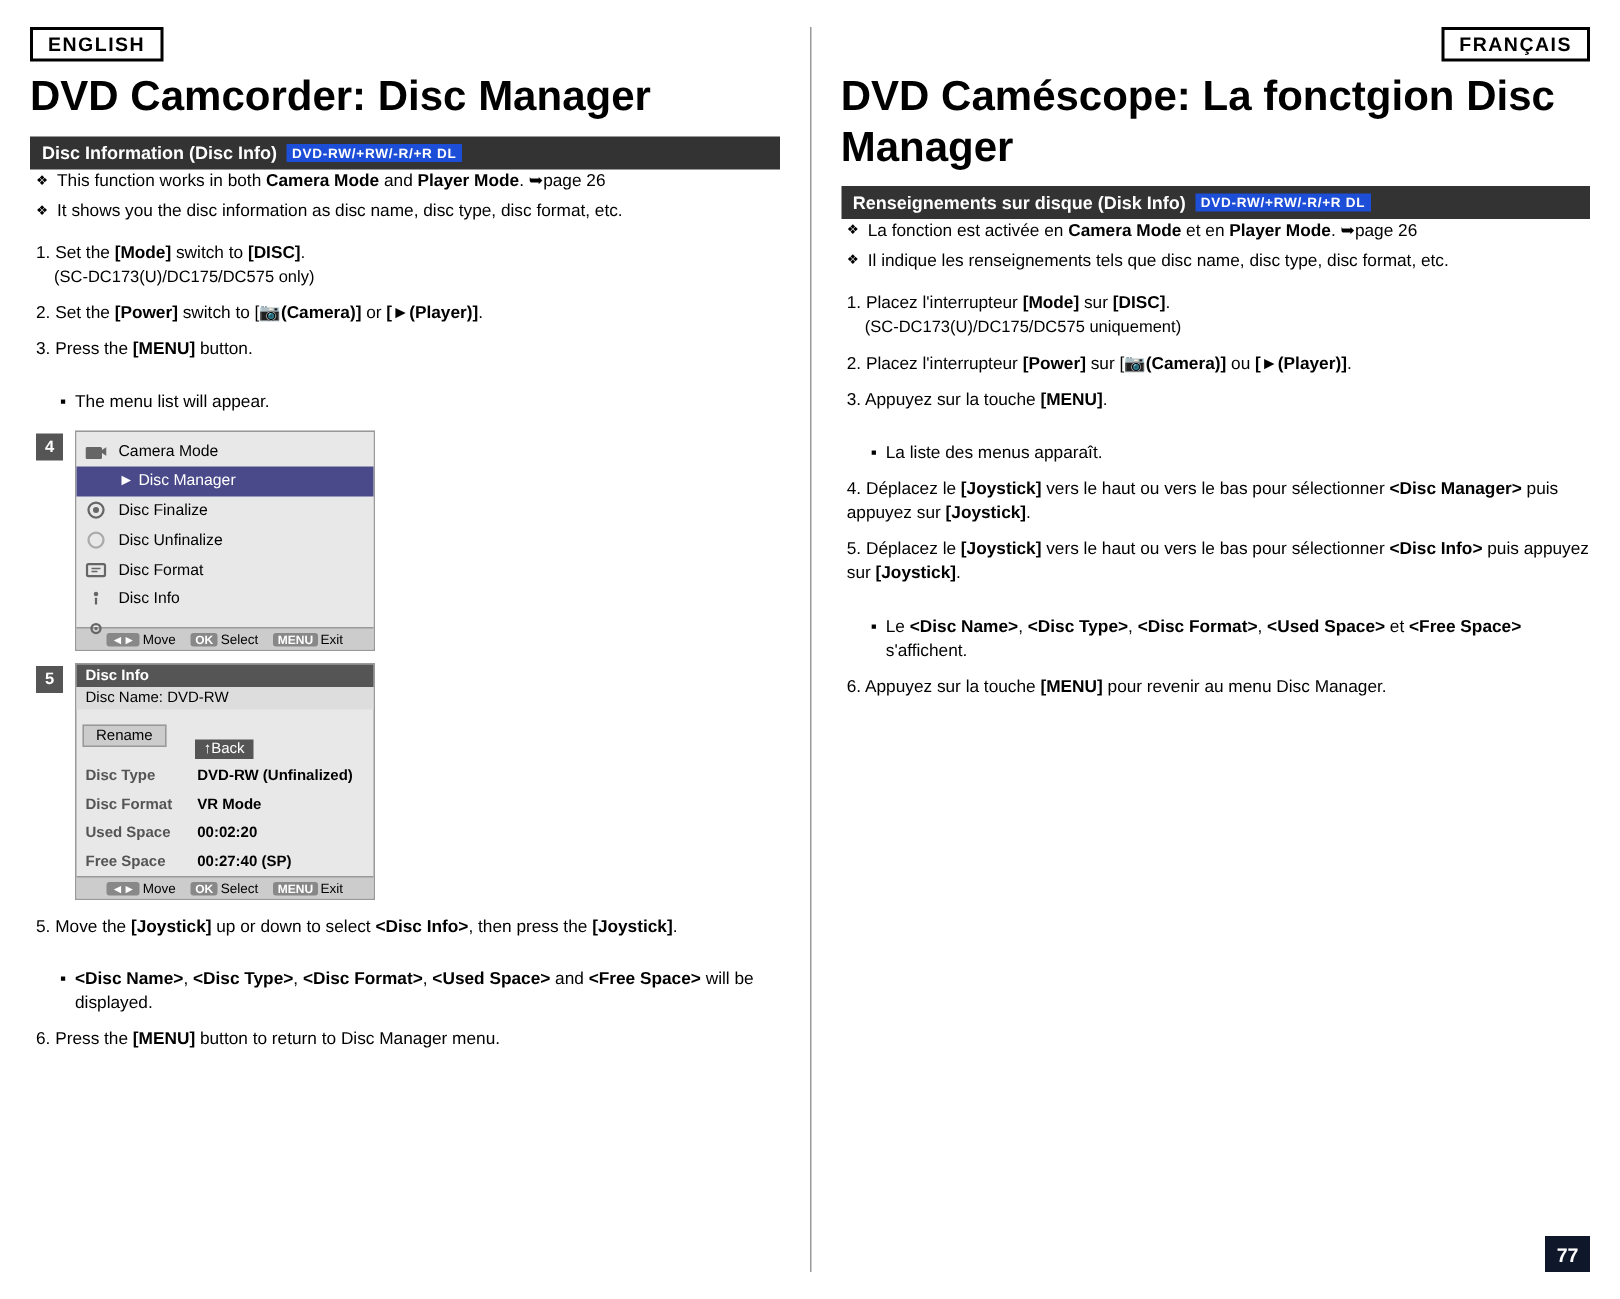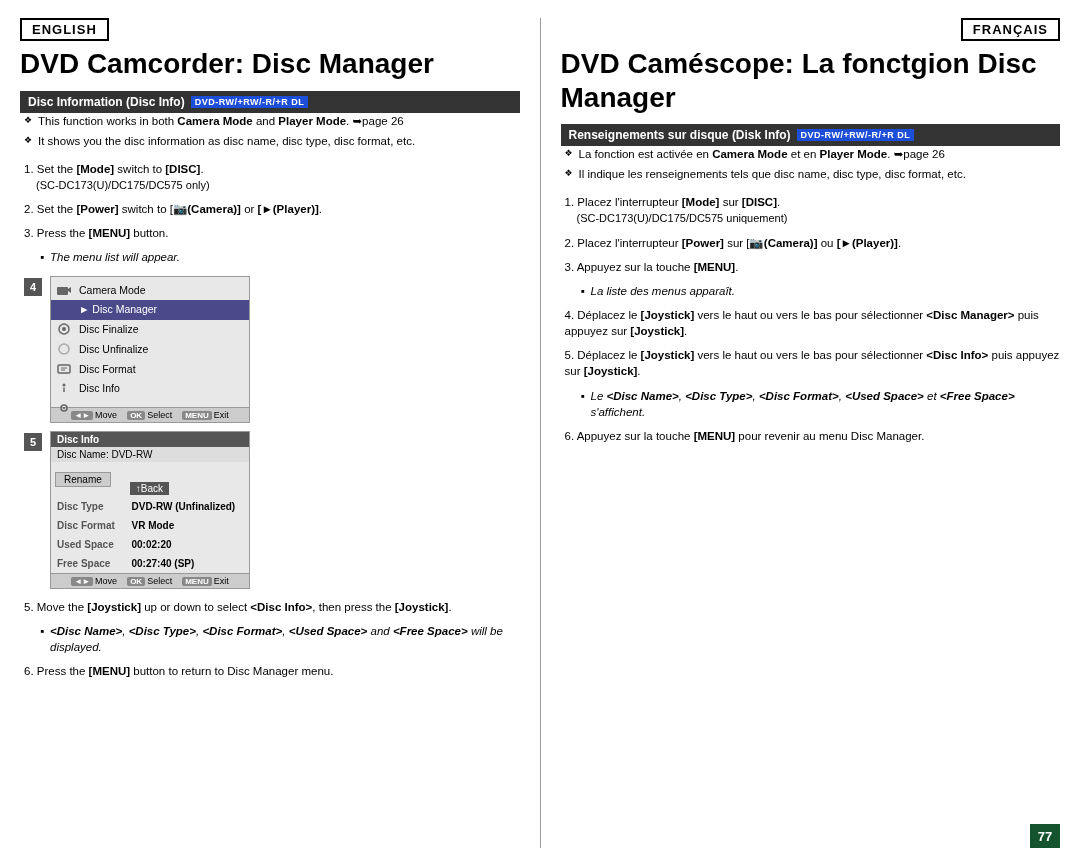--- a/index.html
+++ b/index.html
@@ -103,22 +103,21 @@
 
     .sub-bullet {
       list-style: none;
       padding-left: 16px;
       position: relative;
     }
 
     .sub-bullet li {
       padding-left: 10px;
       position: relative;
-      margin-top: 8px;
-      font-style: italic;
+      margin-top: 19px;
     }
 
     .sub-bullet li::before {
       content: "▪";
       position: absolute;
       left: 0;
     }
 
     .bold { font-weight: bold; }
 
@@ -262,21 +261,21 @@
 
     .info-table td:first-child {
       color: #555;
       white-space: nowrap;
     }
 
     .page-number {
       position: absolute;
       bottom: 18px;
       right: 20px;
-      background: #14532d;
+      background: #0f172a;
       color: #fff;
       width: 30px;
       height: 24px;
       display: flex;
       align-items: center;
       justify-content: center;
       font-size: 13px;
       font-weight: bold;
     }
   </style>

